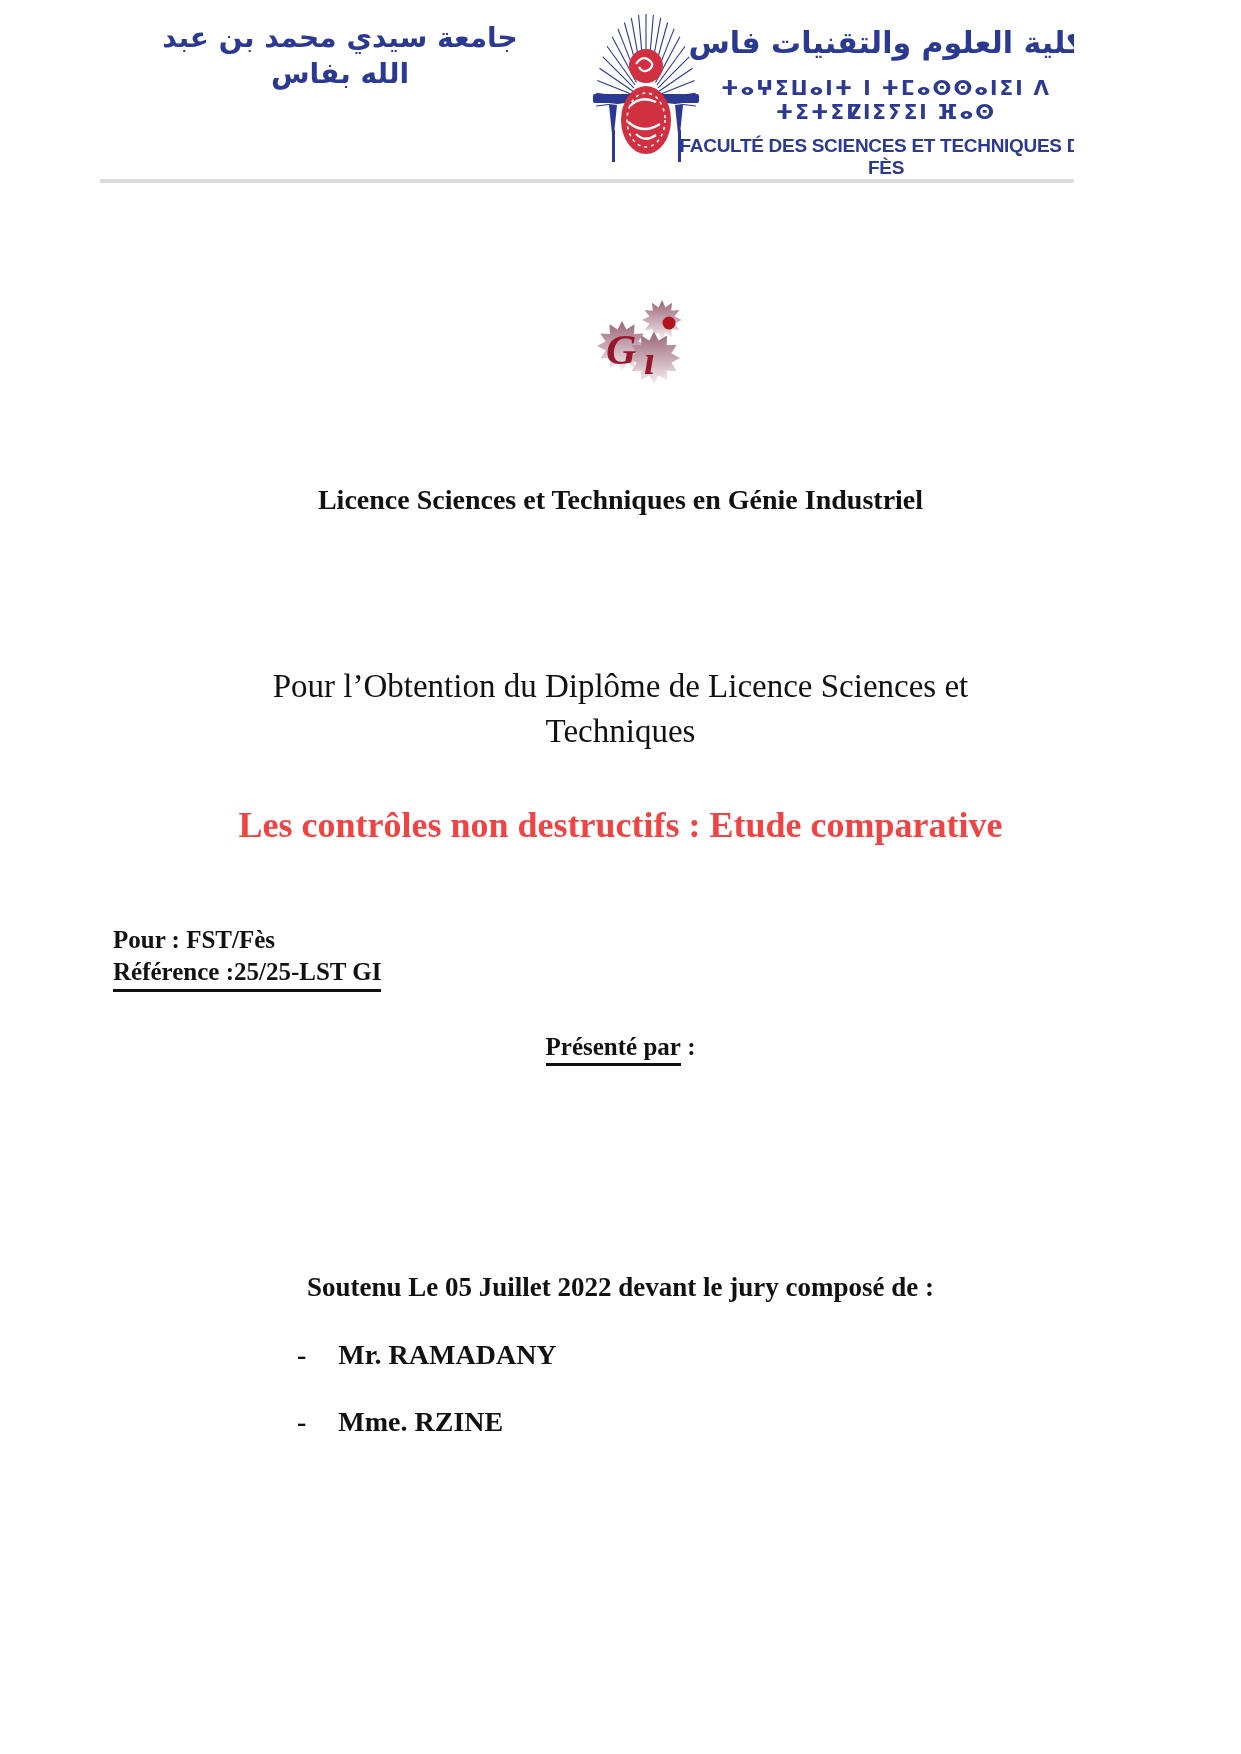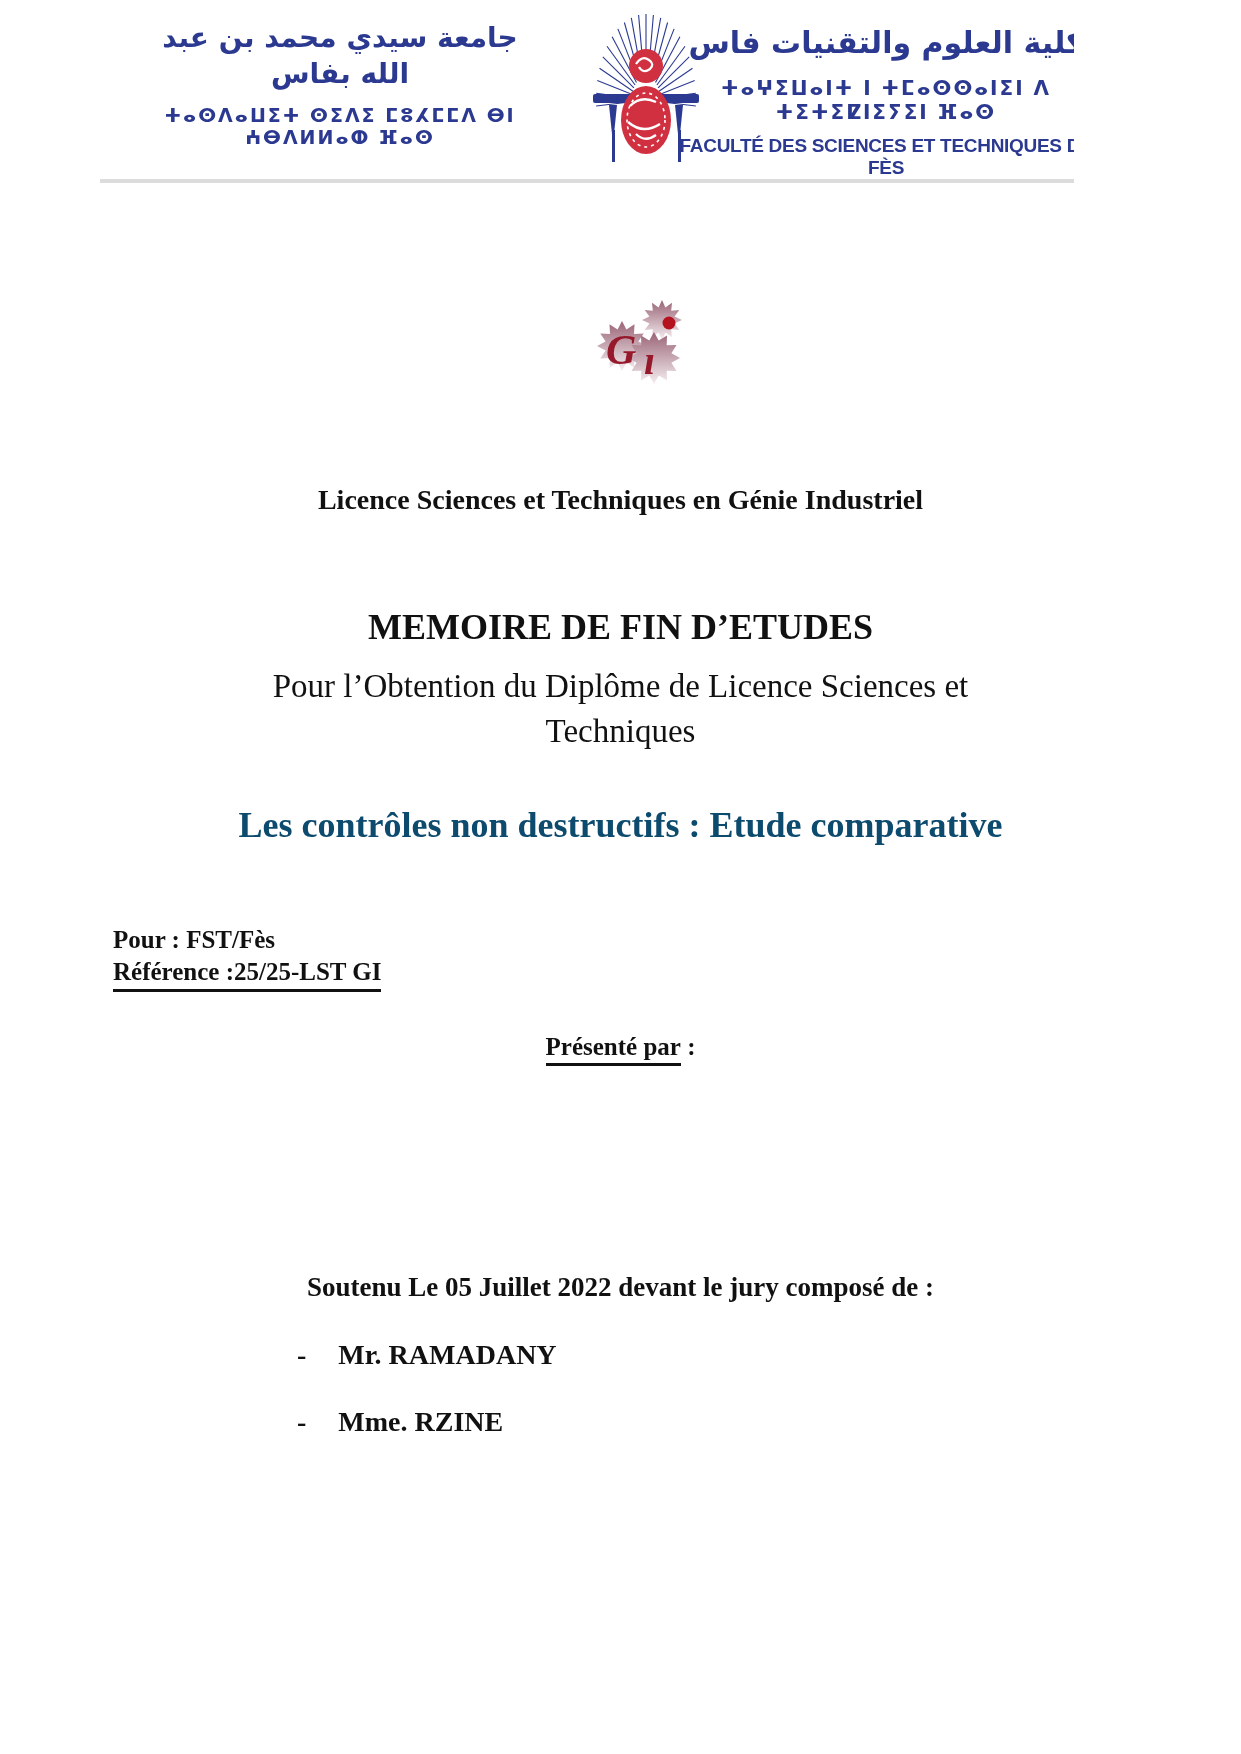--- a/index.html
+++ b/index.html
@@ -26,39 +26,38 @@
   .emblem line{stroke:#2b3990;stroke-width:1.1;}
 
   
   .gi-svg{left:592px;top:300px;}
 
   
   .centered{left:0;width:1241px;text-align:center;}
   .program-line{top:484px;font-size:28px;font-weight:bold;}
   .memoir-title{top:606px;font-size:36px;font-weight:bold;}
   .memoir-subtitle{top:664px;font-size:33px;line-height:45px;}
-  .thesis-title{top:804px;font-size:36px;font-weight:bold;color:#0c4a6e;}
+  .thesis-title{top:804px;font-size:36px;font-weight:bold;color:#ef4444;}
   .loc-block{left:113px;top:924px;font-size:25px;font-weight:bold;line-height:32px;}
   .ref-underline{display:inline-block;border-bottom:3px solid #111;padding-bottom:1px;}
   .presented{top:1033px;font-size:25px;font-weight:bold;}
   .presented .u{display:inline-block;border-bottom:3px solid #111;padding-bottom:2px;}
   .author{top:1098px;font-size:32px;font-weight:bold;letter-spacing:0.5px;}
   .defense{top:1272px;font-size:27px;font-weight:bold;}
   .jury-item{left:297px;font-size:28px;font-weight:bold;display:flex;gap:32px;}
   .jury-1{top:1339px;}
   .jury-2{top:1406px;}
 </style>
 </head>
 <body>
 
 <div class="page">
 
   <div class="lh-block lh-left">
     <div class="lh-ar">جامعة سيدي محمد بن عبد الله بفاس</div>
-    <div class="lh-tif">ⵜⴰⵙⴷⴰⵡⵉⵜ ⵙⵉⴷⵉ ⵎⵓⵃⵎⵎⴷ ⴱⵏ ⵄⴱⴷⵍⵍⴰⵀ ⴼⴰⵙ</div>
   </div>
 
   <svg class="abs emblem" width="112" height="158" viewBox="0 0 112 158">
 
     <g>
         <line x1="70.0" y1="95.7" x2="105.9" y2="100.0"></line>
         <line x1="70.0" y1="92.1" x2="105.8" y2="87.2"></line>
         <line x1="69.6" y1="88.6" x2="104.7" y2="74.5"></line>
         <line x1="69.0" y1="85.2" x2="102.5" y2="62.3"></line>
         <line x1="68.1" y1="81.9" x2="99.2" y2="50.8"></line>
@@ -119,21 +118,20 @@
     <polygon fill="url(#gstar)" points="70.0,0.0 73.4,7.4 80.0,2.7 79.2,10.8 87.3,10.0 82.6,16.6 90.0,20.0 82.6,23.4 87.3,30.0 79.2,29.2 80.0,37.3 73.4,32.6 70.0,40.0 66.6,32.6 60.0,37.3 60.8,29.2 52.7,30.0 57.4,23.4 50.0,20.0 57.4,16.6 52.7,10.0 60.8,10.8 60.0,2.7 66.6,7.4"></polygon>
     <polygon fill="url(#gstar)" points="30.0,21.0 34.4,29.6 42.5,24.3 42.0,34.0 51.7,33.5 46.4,41.6 55.0,46.0 46.4,50.4 51.7,58.5 42.0,58.0 42.5,67.7 34.4,62.4 30.0,71.0 25.6,62.4 17.5,67.7 18.0,58.0 8.3,58.5 13.6,50.4 5.0,46.0 13.6,41.6 8.3,33.5 18.0,34.0 17.5,24.3 25.6,29.6"></polygon>
     <polygon fill="url(#gstar)" points="62.0,32.0 66.7,40.6 75.0,35.5 74.7,45.3 84.5,45.0 79.4,53.3 88.0,58.0 79.4,62.7 84.5,71.0 74.7,70.7 75.0,80.5 66.7,75.4 62.0,84.0 57.3,75.4 49.0,80.5 49.3,70.7 39.5,71.0 44.6,62.7 36.0,58.0 44.6,53.3 39.5,45.0 49.3,45.3 49.0,35.5 57.3,40.6"></polygon>
     <text x="14" y="64" font-family="Liberation Serif, serif" font-style="italic" font-weight="bold" font-size="42" fill="#96182b">G</text>
     <text x="52" y="74" font-family="Liberation Serif, serif" font-style="italic" font-weight="bold" font-size="40" fill="#96182b">ı</text>
     <circle cx="77" cy="23" r="6.5" fill="#b5121f"></circle>
   </svg>
 
   <div class="abs centered program-line">Licence Sciences et Techniques en Génie Industriel</div>
 
-  <div class="abs centered memoir-title">MEMOIRE DE FIN D’ETUDES</div>
 
   <div class="abs centered memoir-subtitle">
     <div>Pour l’Obtention du Diplôme de Licence Sciences et</div>
     <div>Techniques</div>
   </div>
 
   <div class="abs centered thesis-title">Les contrôles non destructifs : Etude comparative</div>
 
   <div class="abs loc-block">
     <div>Pour : FST/Fès</div>

